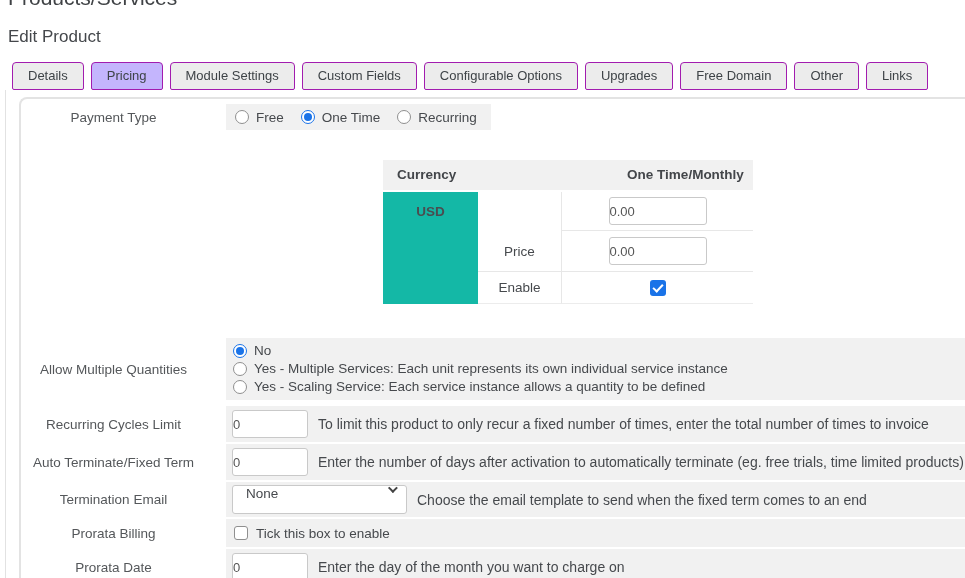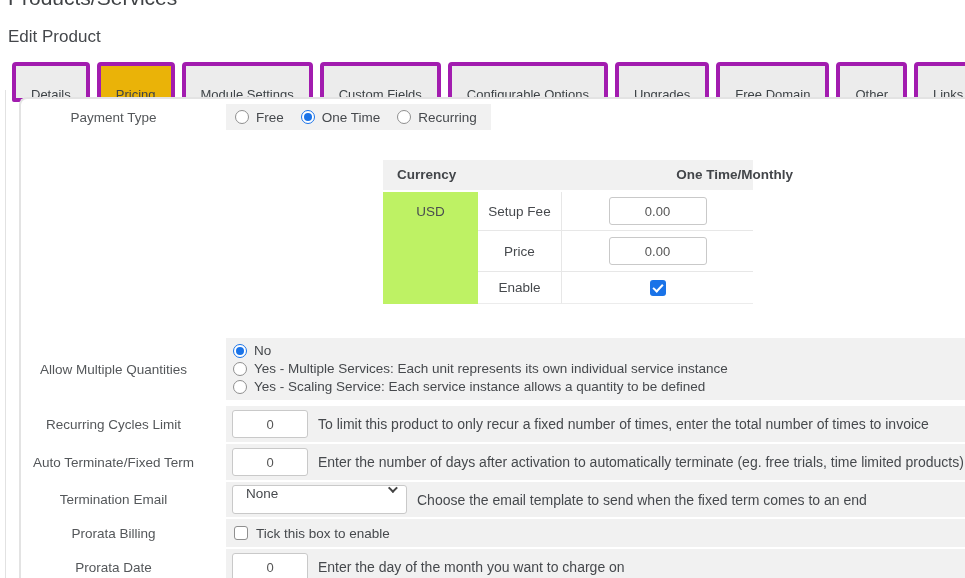--- a/index.html
+++ b/index.html
@@ -6,25 +6,25 @@
   html,body { width:965px; height:578px; }
   body {
     position:relative; overflow:hidden; background:#fff;
     font-family:"Liberation Sans", sans-serif; color:#3e4347;
   }
   .page-title { position:absolute; top:-14px; left:8px; font-size:21px; font-weight:500; color:#3f4245; }
   .page-subtitle { position:absolute; top:27px; left:8px; font-size:17px; font-weight:500; color:#44474b; }
 
   .tabs { position:absolute; top:62px; left:12px; display:flex; gap:7px; }
   .tab {
-    height:28px; line-height:26px; padding:16px 15px; background:#ececec;
-    border:4px solid #a21caf; border-radius:4px 4px 2px 2px;
+    height:28px; line-height:26px; padding:0 15px; background:#ececec;
+    border:1px solid #a21caf; border-radius:4px 4px 2px 2px;
     font-size:13px; color:#3e4347; cursor:pointer; white-space:nowrap;
   }
-  .tab.active { background:#eab308;text-align:right; }
+  .tab.active { background:#c4b5fd;text-align:right; }
 
   .left-line { position:absolute; left:5px; top:90px; width:1px; height:488px; background:#e2e2e2; }
 
   .panel {
     position:absolute; left:19px; top:97px; width:1000px; height:540px;
     border:2px solid #e3e3e3; border-right:none; border-bottom:none;
     border-radius:8px 0 0 0; background:#fff;
   }
 
   .field-row { position:absolute; left:0; right:0; display:flex; align-items:stretch; }
@@ -42,31 +42,31 @@
   .radio.checked { border-color:#1a73e8; }
   .radio.checked::after { content:""; position:absolute; left:2px; top:2px; width:8px; height:8px; border-radius:50%; background:#1a73e8; }
 
   .radio-opt { display:flex; align-items:center; gap:7px; font-size:13.5px; color:#46494d; white-space:nowrap; }
   .radio-group-inline { display:flex; gap:17px; align-items:center; height:26px; }
 
   .ctable { position:absolute; left:362px; top:61px; width:370px; font-size:13.5px; }
   .ct-head { display:grid; grid-template-columns:95px 275px; background:#f1f1f1; height:30px; margin-bottom:2px;gap:40px; }
   .ct-head-cell { line-height:30px; font-weight:700; color:#43464a; }
   .ct-head-cell.c1 { padding-left:14px; }
-  .ct-head-cell.c2 { text-align:right; padding-left:60px; }
+  .ct-head-cell.c2 { text-align:center; padding-left:60px; }
   .ct-body { display:grid; grid-template-columns:95px 83px 192px; grid-template-rows:39px 41px 32px; }
-  .usd-cell { grid-row:1/4; grid-column:1; background:#bef264; text-align:center; padding-top:12px; font-weight:400; color:#4a4d50; }
+  .usd-cell { grid-row:1/4; grid-column:1; background:#14b8a6; text-align:center; padding-top:12px; font-weight:700; color:#4a4d50; }
   .ct-cell { display:flex; align-items:center; justify-content:center; color:#46494d; }
   .ct-cell.bline { border-bottom:1px solid #e7e7e7; }
   .ct-cell.vline { border-left:1px solid #e7e7e7; }
   .ct-cell.blast { border-bottom:1px solid #ececec; }
 
   .tinput {
     background:#fff; border:1px solid #c9c9c9; border-radius:3px;
-    text-align:center; font-size:13px; color:#555; font-family:"Liberation Sans", sans-serif;
+    text-align:left; font-size:13px; color:#555; font-family:"Liberation Sans", sans-serif;
   }
   .tinput.money { width:98px; height:28px; }
   .tinput.small { width:76px; height:28px; }
 
   .checkbox { width:14px; height:14px; border:1px solid #8f8f8f; border-radius:3px; background:#fff; flex:0 0 auto; }
   .checkbox.checked { width:16px; height:16px; border:none; background:#1a73e8; position:relative; }
   .checkbox.checked::after {
     content:""; position:absolute; left:5px; top:2px; width:4px; height:8px;
     border-right:2px solid #fff; border-bottom:2px solid #fff; transform:rotate(43deg);
   }
@@ -127,21 +127,20 @@
   </div>
 
   <div class="ctable">
     <div class="ct-head">
       <div class="ct-head-cell c1">Currency</div>
       <div class="ct-head-cell c2">One Time/Monthly</div>
     </div>
     <div class="ct-body">
       <div class="usd-cell">USD</div>
 
-      <div class="ct-cell bline" style="grid-row:1; grid-column:2;">Setup Fee</div>
       <div class="ct-cell bline vline" style="grid-row:1; grid-column:3;">
         <input class="tinput money" value="0.00" style="">
       </div>
 
       <div class="ct-cell bline" style="grid-row:2; grid-column:2;">Price</div>
       <div class="ct-cell bline vline" style="grid-row:2; grid-column:3;">
         <input class="tinput money" value="0.00" style="">
       </div>
 
       <div class="ct-cell blast" style="grid-row:3; grid-column:2;">Enable</div>

